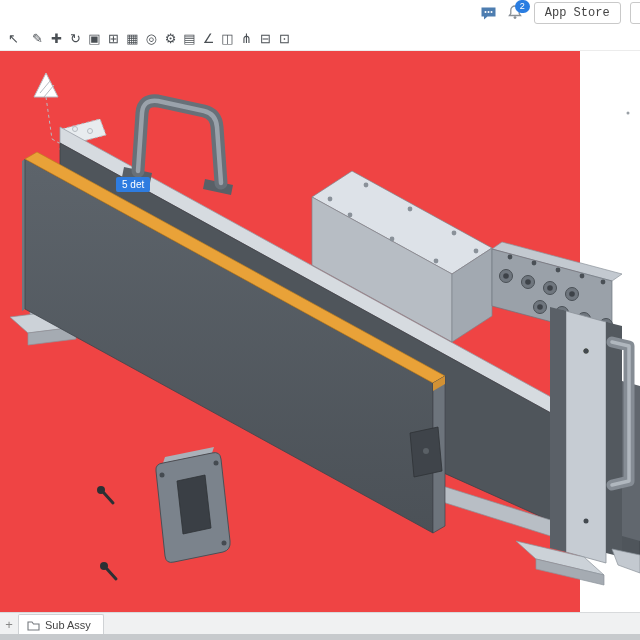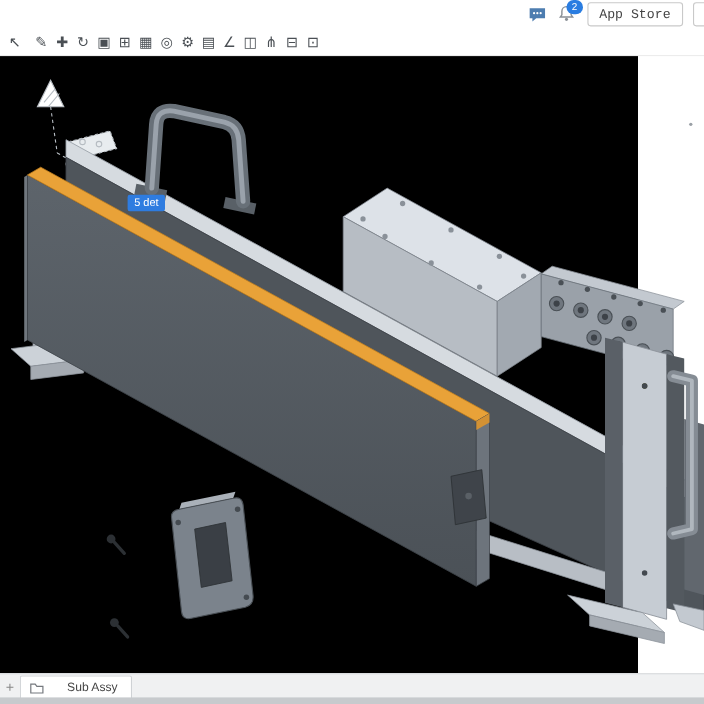--- a/index.html
+++ b/index.html
@@ -15,28 +15,28 @@
   .btn{border:1px solid #c9c9c9;border-radius:3px;background:#fff;color:#444;font-size:12px;
        font-family:Liberation Mono, monospace;padding:3px 10px;cursor:pointer;white-space:nowrap;}
   .btn.cut{margin-right:-26px;}
   
   .toolbar{position:absolute;top:26px;left:0;right:0;height:24px;background:#fff;
            border-bottom:1px solid #ececec;display:flex;align-items:center;padding-left:4px;}
   .ticon{width:19px;height:20px;display:inline-flex;align-items:center;justify-content:center;
          font-size:13px;color:#4a4f54;cursor:pointer;}
   .ticon:first-child{margin-right:5px;}
   
-  .viewport{position:absolute;top:51px;left:0;width:580px;height:561px;background:#000000;}
+  .viewport{position:absolute;top:51px;left:0;width:580px;height:561px;background:#ef4444;}
   .tooltip{position:absolute;left:116px;top:126px;background:#2E7CE0;color:#fff;font-size:10px;
            padding:2px 6px;border-radius:2px;white-space:nowrap;}
   
   .footer{position:absolute;left:0;right:0;top:612px;height:22px;background:#f0f1f2;
           border-top:1px solid #d8dadc;display:flex;align-items:flex-end;}
   .add-tab{width:18px;text-align:center;color:#888;font-size:13px;line-height:20px;cursor:pointer;}
-  .tab{display:flex;align-items:center;gap:21px;background:#fff;border:1px solid #cfd2d5;border-bottom:none;
+  .tab{display:flex;align-items:center;gap:5px;background:#fff;border:1px solid #cfd2d5;border-bottom:none;
        border-radius:2px 2px 0 0;height:20px;padding:0 12px 0 8px;font-size:11px;color:#444;cursor:pointer;}
   .strip{position:absolute;left:0;right:0;top:634px;height:6px;background:#c7cacd;}
 </style>
 </head>
 <body>
 
 <div class="app">
 
   <div class="topbar">
     <div class="top-right">

